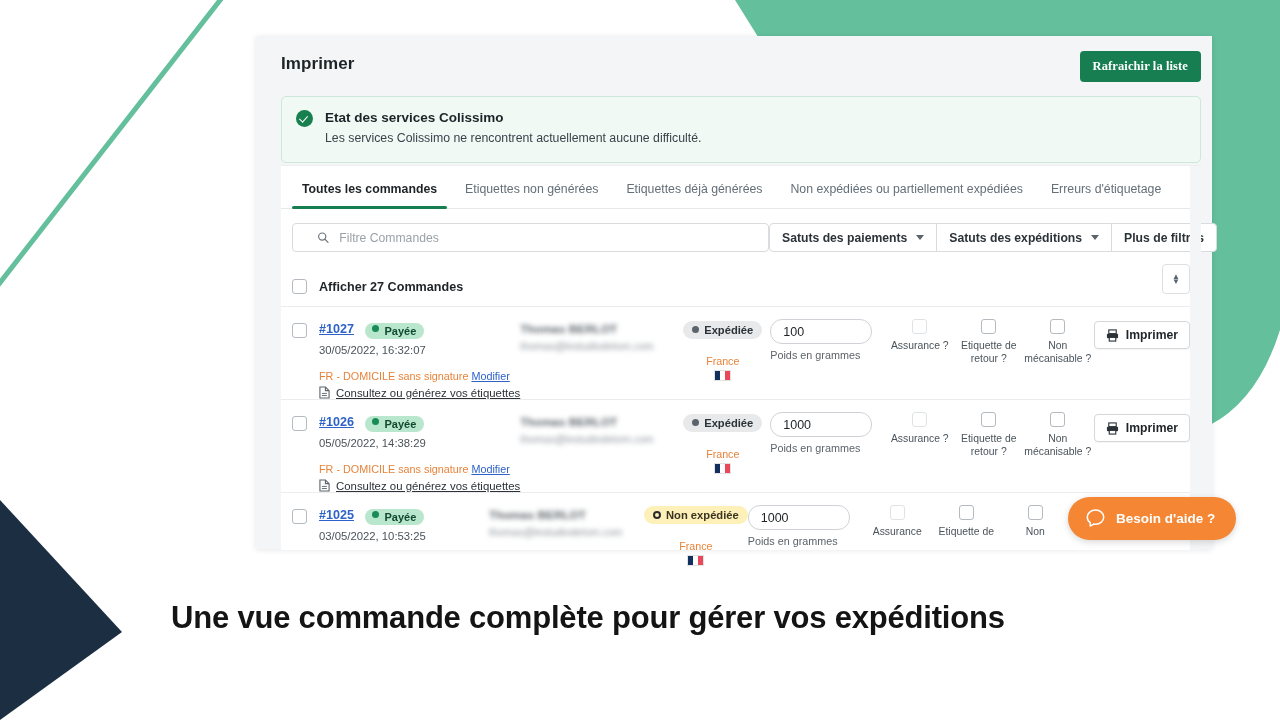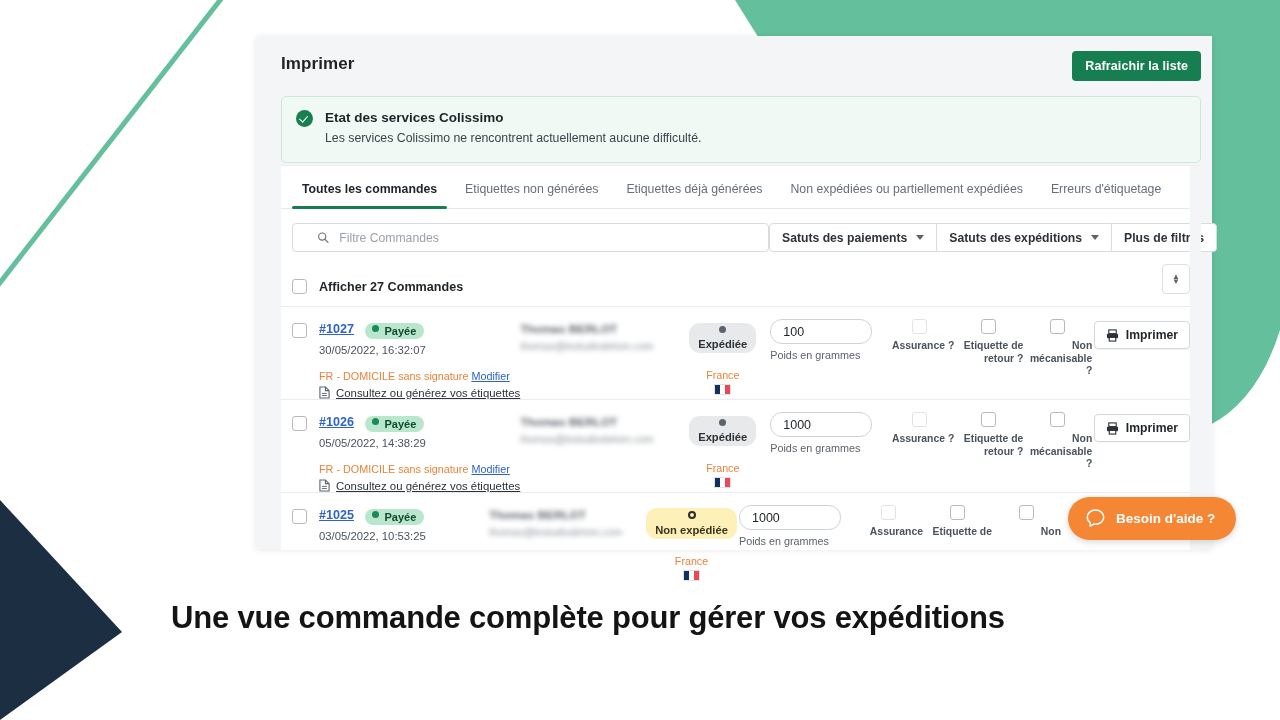--- a/index.html
+++ b/index.html
@@ -53,21 +53,21 @@
   .refresh-btn {
     position: absolute;
     right: 11px;
     top: 15px;
     background: #177e52;
     color: #ffffff;
     border: none;
     border-radius: 4px;
     font-size: 12.5px;
     font-weight: 700;
-    font-family: Liberation Sans, sans-serif;
+    font-family: Liberation Serif, serif;
     padding: 8px 13px;
     cursor: pointer;
     letter-spacing: .1px;
   }
 
   
   .status-banner {
     margin: 0 11px 0 25px;
     background: #f1f9f5;
     border: 1px solid #cde8da;
@@ -261,21 +261,21 @@
     padding: 12px 11px 0 11px;
     display: flex;
     position: relative;
     box-sizing: border-box;
   }
   .col-check { flex: 0 0 27px; padding-top: 4px; }
   .col-main  { flex: 0 0 170px; }
   .col-cust  { flex: 0 0 155px; padding-top: 3px; }
   .col-ship  { flex: 0 0 95px; text-align: center; }
   .col-weight{ flex: 0 0 115px; }
-  .col-opt   { flex: 0 0 69px; text-align: right; font-weight: bold; }
+  .col-opt   { flex: 0 0 69px; text-align: center; }
   .col-print { flex: 1; text-align: right; padding-top: 2px; }
 
   .order-id {
     font-size: 12.6px;
     font-weight: 700;
     color: #2e62c8;
     text-decoration: underline;
     cursor: pointer;
   }
   .pay-badge {
@@ -336,21 +336,20 @@
 
   .ship-badge {
     display: inline-flex;
     align-items: center;
     gap: 5px;
     font-size: 11.2px;
     font-weight: 700;
     border-radius: 11px;
     padding: 3px 9px;
     white-space: nowrap;
-    flex-direction: column;
   }
   .ship-badge.sent { background: #e7e9ea; color: #2b3238; }
   .ship-badge.sent .dot { background: #5b646c; }
   .ship-badge.pending { background: #fdf0b8; color: #3a3320; }
   .ring {
     width: 8px; height: 8px;
     border-radius: 50%;
     border: 2px solid #2b2b2b;
     box-sizing: border-box;
   }

